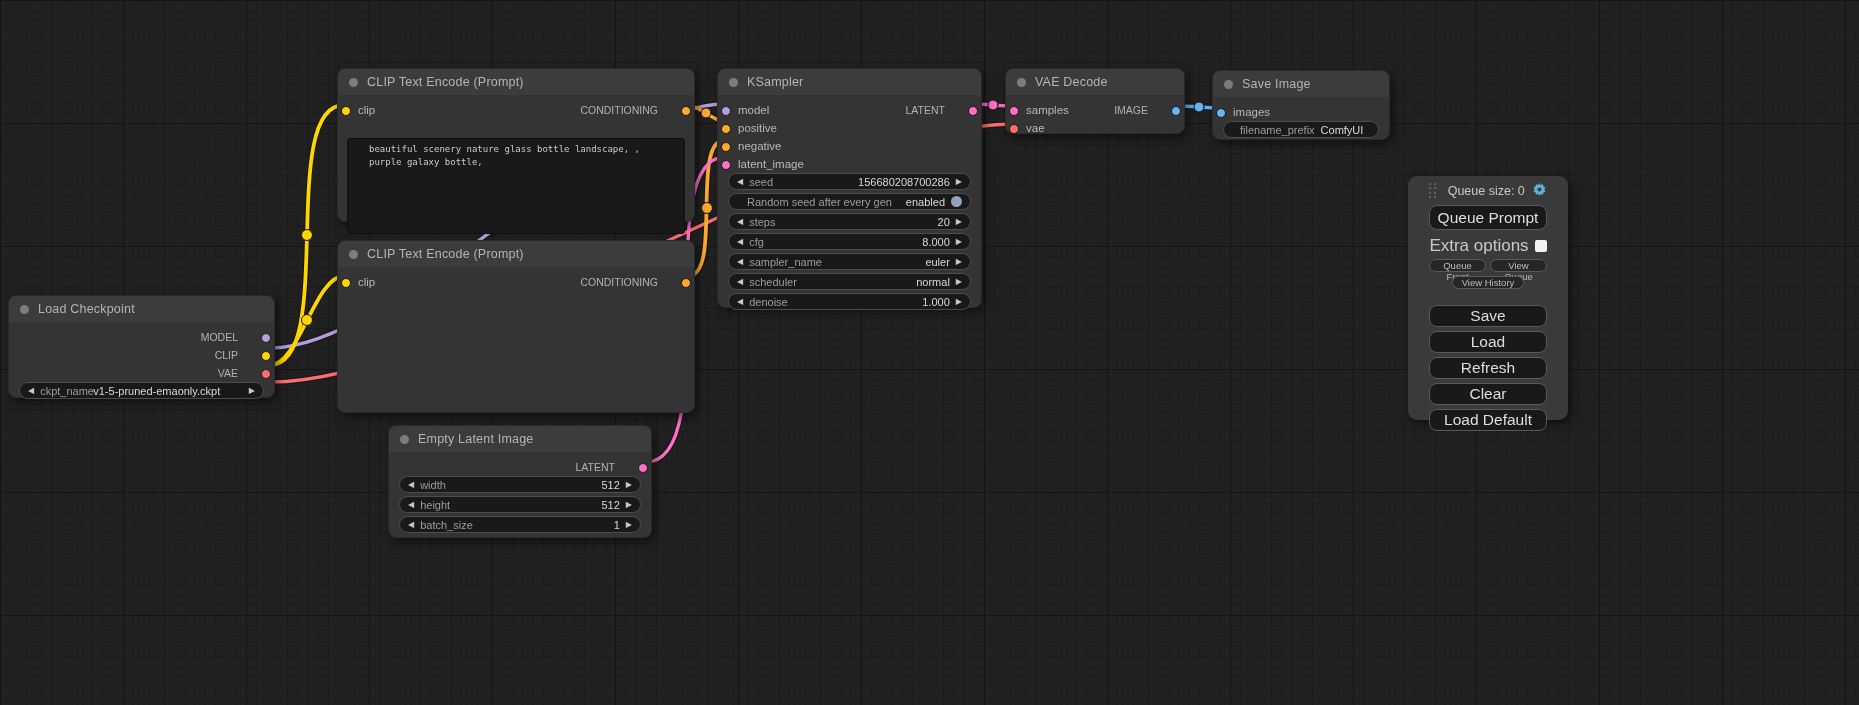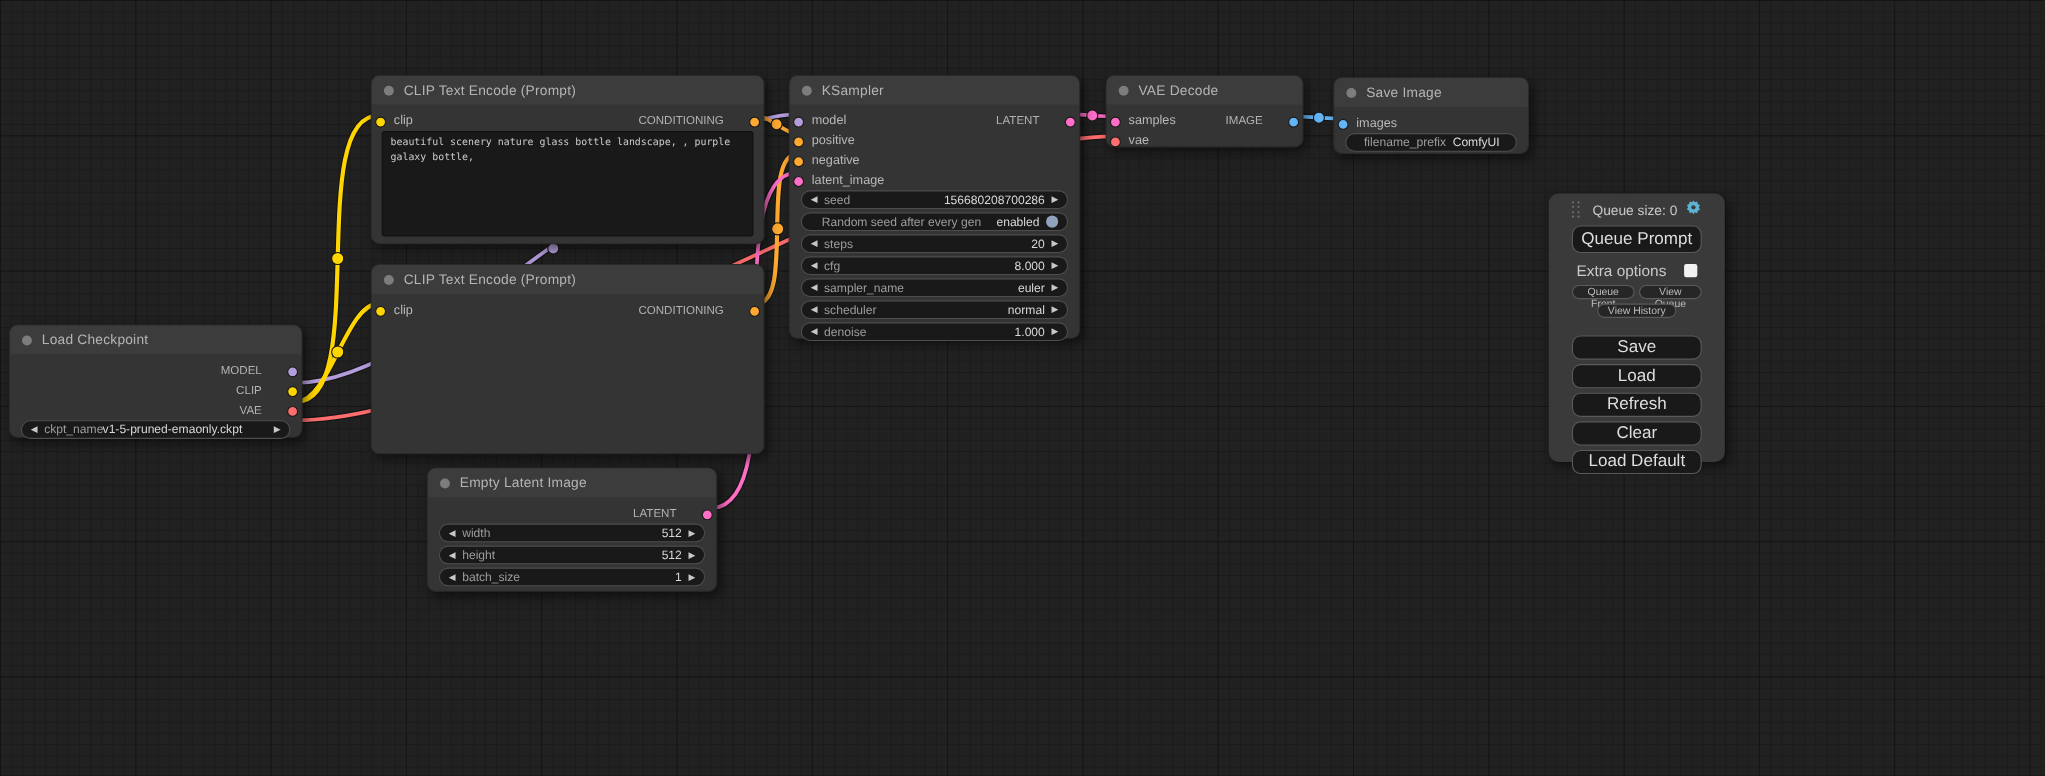--- a/index.html
+++ b/index.html
@@ -36,22 +36,22 @@
   .widget{
     height:17px;margin:3px 10px;background:#191919;border:1px solid #4d4d4d;
     border-radius:10px;display:flex;align-items:center;padding:0 8px;gap:6px;
     font-size:11px;color:#9d9d9d;box-sizing:border-box;
   }
   .warr{color:#c8c8c8;font-size:8px;line-height:1;flex:0 0 auto;}
   .wlabel{white-space:nowrap;}
   .wvalue{margin-left:auto;color:#d8d8d8;white-space:nowrap;}
   .wtoggle{width:11px;height:11px;border-radius:50%;background:#8fa3bd;flex:0 0 auto;}
   .ptext{
-    margin:3px 9px;background:#191919;border:1px solid #101010;border-radius:3px;
-    padding:4px 7px;font-family:"DejaVu Sans Mono",monospace;font-size:9px;
+    margin:22px 9px;background:#191919;border:1px solid #101010;border-radius:3px;
+    padding:4px 21px;font-family:"DejaVu Sans Mono",monospace;font-size:9px;
     line-height:1.45;color:#cccccc;white-space:pre-wrap;word-break:break-word;
     box-sizing:border-box;
   }
   
   #n-loadckpt{left:8px;top:295px;width:267px;height:103px;}
   #n-clip-pos{left:337px;top:68px;width:358px;height:154px;}
   #n-clip-neg{left:337px;top:240px;width:358px;height:173px;}
   #n-latent{left:388px;top:425px;width:264px;height:113px;}
   #n-ksampler{left:717px;top:68px;width:265px;height:240px;}
   #n-vae{left:1005px;top:68px;width:180px;height:66px;}
@@ -65,21 +65,21 @@
   .qhead{display:flex;align-items:center;height:18px;margin-bottom:5px;}
   .qhandle{display:grid;grid-template-columns:3px 3px;grid-auto-rows:3px;gap:1.5px;margin-right:4px;}
   .qhandle i{width:2px;height:2px;border-radius:50%;background:#6e6e6e;}
   .qsize{flex:1;text-align:center;font-size:12.5px;color:#c9c9c9;}
   .qgear{flex:0 0 auto;cursor:pointer;}
   .qbtn{
     display:block;width:100%;background:#191919;border:1px solid #5a5a5a;border-radius:8px;
     color:#dedede;font-family:"Liberation Sans",sans-serif;text-align:center;cursor:pointer;
   }
   .qprompt{height:25px;font-size:15.5px;margin-bottom:8px;}
-  .qextra{display:flex;align-items:center;justify-content:center;gap:16px;height:16px;margin-bottom:5px;font-size:14px;color:#c9c9c9;}
+  .qextra{display:flex;align-items:center;justify-content:center;gap:6px;height:16px;margin-bottom:5px;font-size:17px;color:#c9c9c9;}
   .qcheck{width:12px;height:12px;background:#f2f2f2;border-radius:2px;cursor:pointer;}
   .qsmallrow{display:flex;gap:4px;justify-content:center;margin-bottom:4px;}
   .qsmall{height:13px;font-size:9.5px;color:#bdbdbd;background:#262626;border:1px solid #5a5a5a;border-radius:8px;padding:0 9px;line-height:11px;cursor:pointer;font-family:"Liberation Sans",sans-serif;}
   .qsmall.half{flex:1;}
   .qbig{height:22px;font-size:15.5px;margin-top:4px;}
   .qgap{height:8px;}
 </style>
 </head>
 <body>
 

